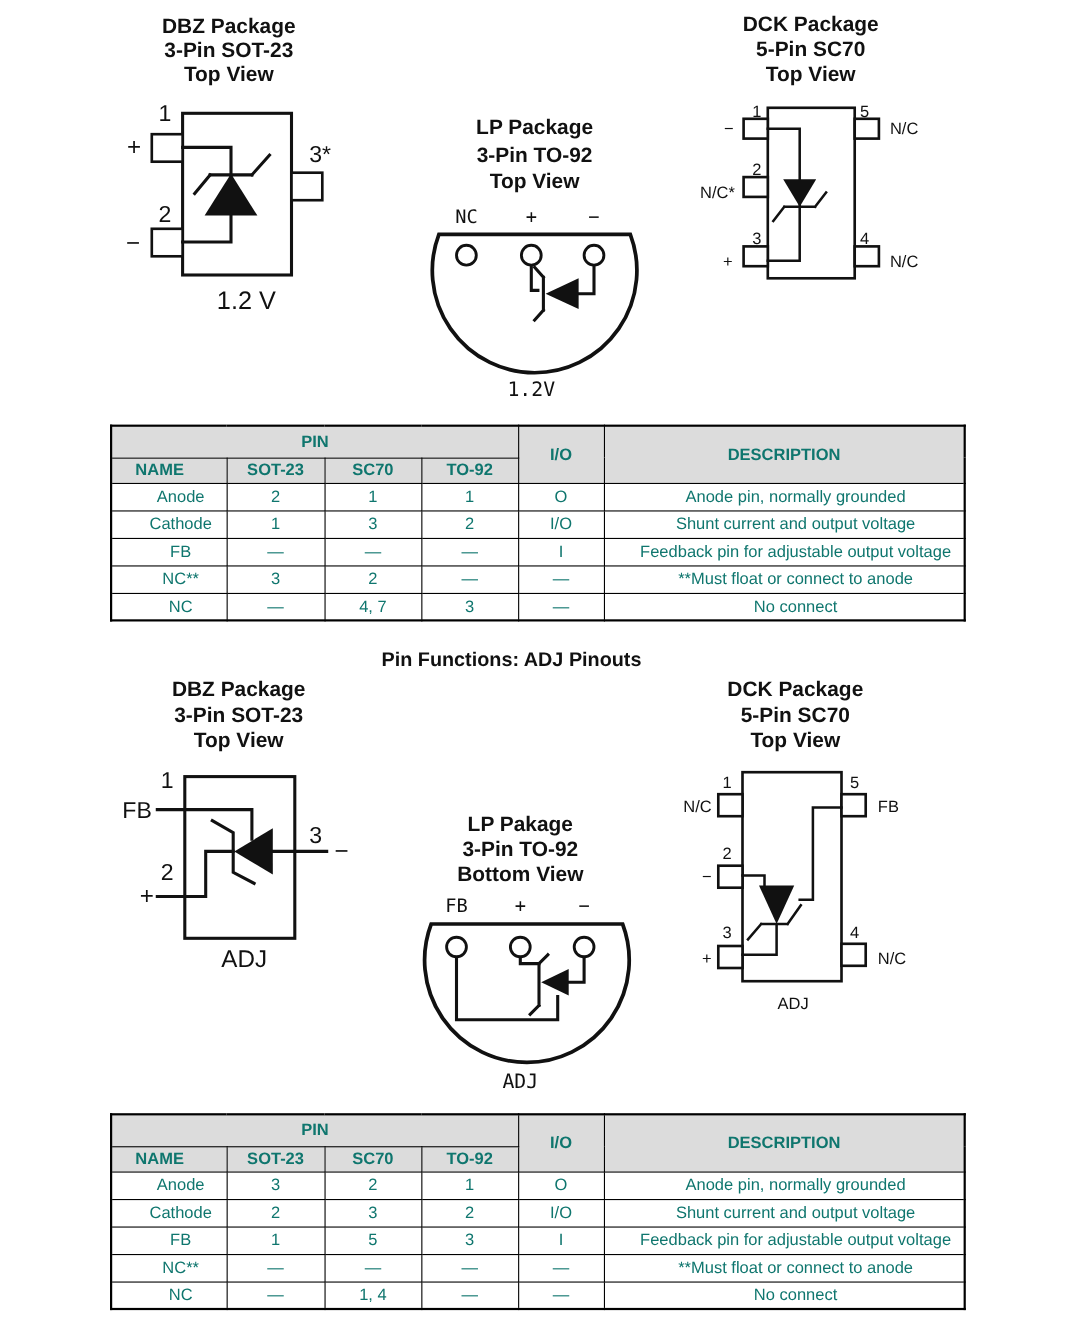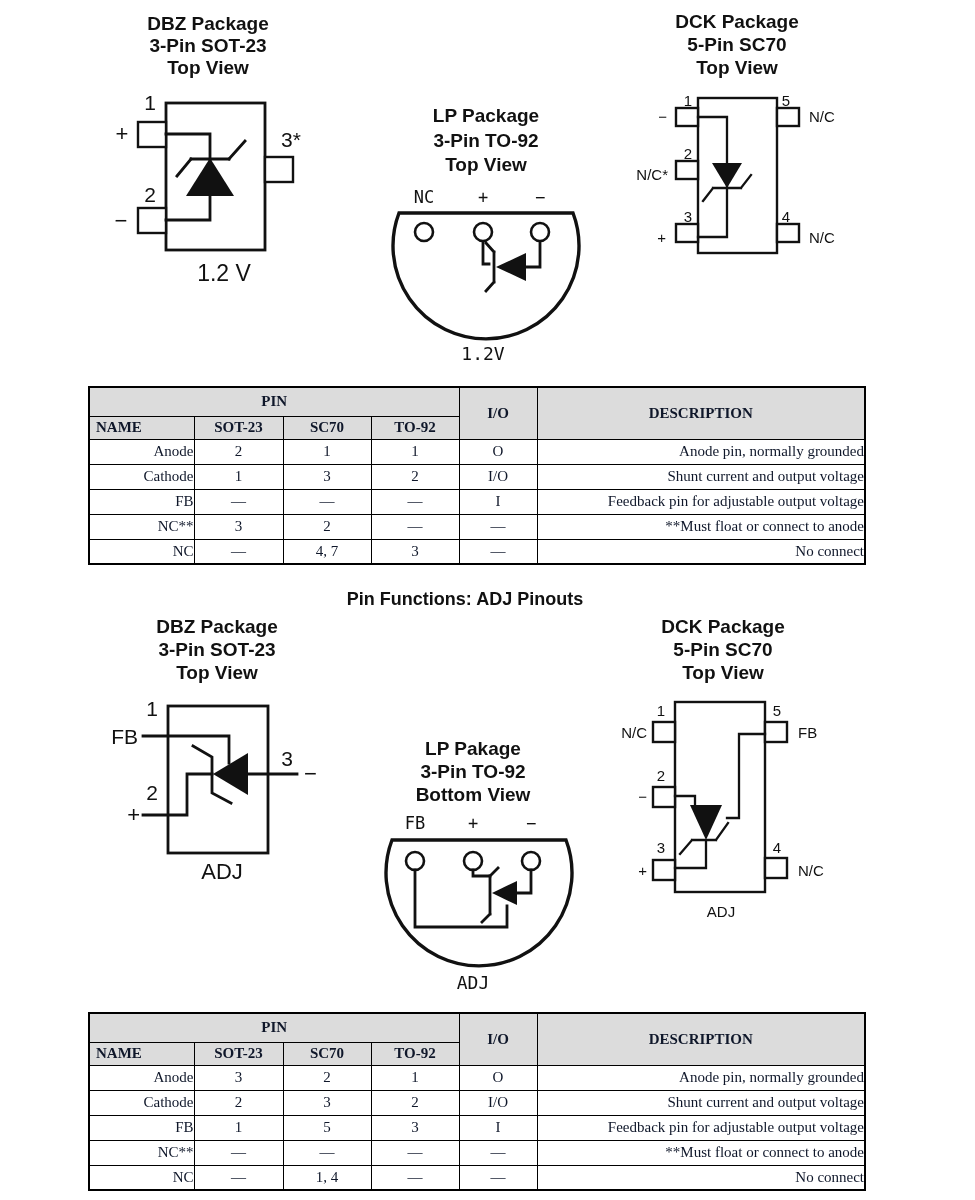--- a/index.html
+++ b/index.html
@@ -20,28 +20,28 @@
   
   .ln{stroke:#111;stroke-width:2.8;fill:none;stroke-linecap:square;stroke-linejoin:miter;}
   .ln2{stroke:#111;stroke-width:2.3;fill:none;stroke-linecap:square;}
   .bdy{fill:#fff;stroke:#111;stroke-width:2.8;}
   .bdy2{fill:#fff;stroke:#111;stroke-width:2.4;}
   .stub{fill:#fff;stroke:#111;stroke-width:2.4;}
   .blk{fill:#111;stroke:none;}
   .circ{fill:#fff;stroke:#111;stroke-width:2.6;}
   .shell{fill:#fff;stroke:#111;stroke-width:3.4;}
   
-  .pintbl{position:absolute;left:88px;width:776px;border-collapse:collapse;table-layout:fixed;
-          font-family:Liberation Serif, serif;font-size:15px;color:#0f172a;background:#fff;
+  .pintbl{position:absolute;left:100px;width:776px;border-collapse:collapse;table-layout:fixed;
+          font-family:Liberation Sans, sans-serif;font-size:15px;color:#0f766e;background:#fff;
           border:2.5px solid #000;}
   .pintbl th,.pintbl td{border:1.5px solid #000;vertical-align:middle;padding:0;overflow:hidden;white-space:nowrap;}
   .pintbl thead th{background:#dcdcdc;font-weight:bold;text-align:center;}
-  .pintbl .al{text-align:left;padding-left:6px;}
+  .pintbl .al{text-align:left;padding-left:21px;}
   .pintbl td{text-align:center;}
-  .pintbl td.al{text-align:right;}
+  .pintbl td.al{text-align:center;}
   .hr1{height:29px;} .hr2{height:23px;}
   .pintbl tbody tr{height:25px;}
 </style>
 </head>
 <body>
 
 <div id="page">
 
 <svg width="975" height="1200" viewBox="0 0 975 1200">
 

